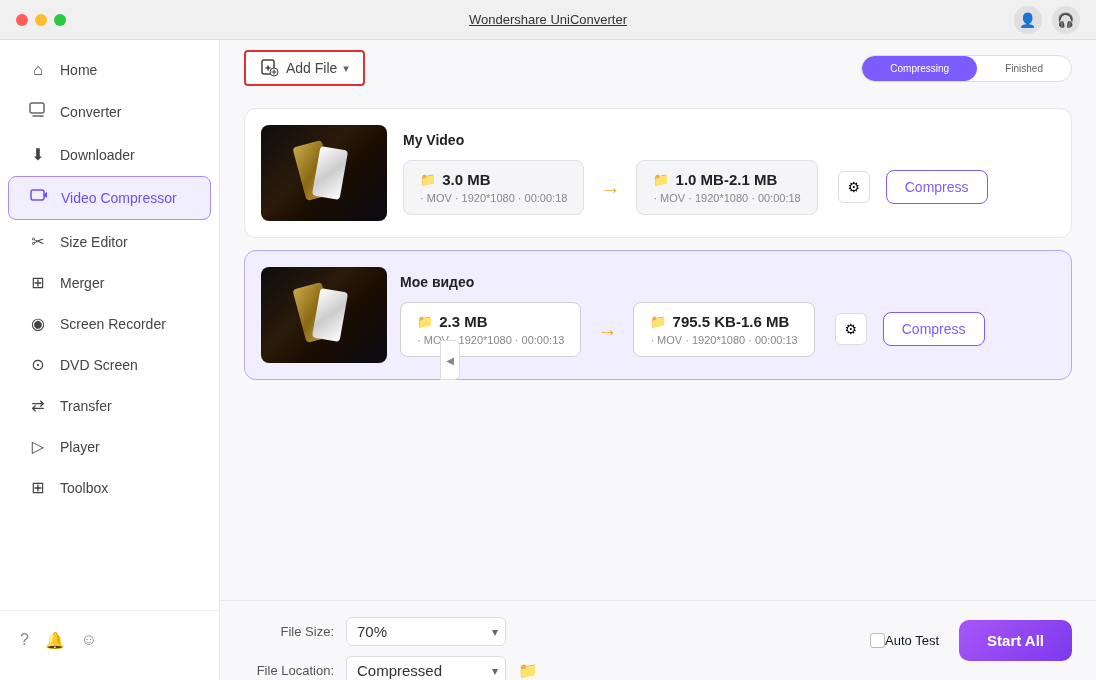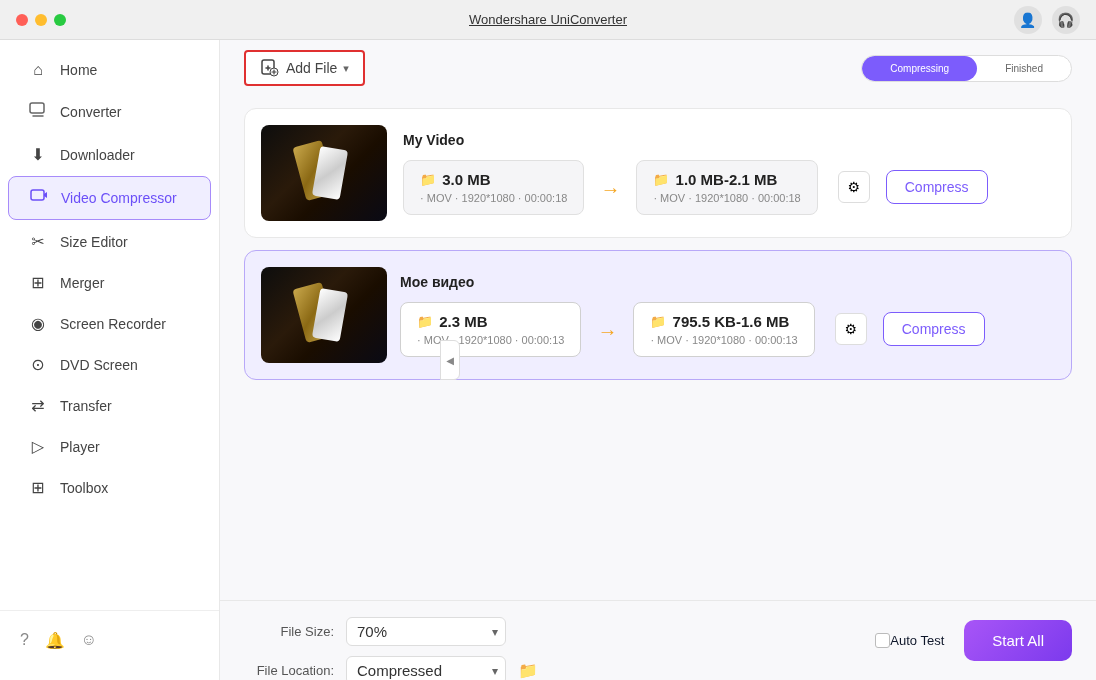--- a/index.html
+++ b/index.html
@@ -389,21 +389,21 @@
       background: white;
       cursor: pointer;
     }
     .start-all-btn {
       background: linear-gradient(135deg, #a855f7, #7c3aed);
       color: white;
       border: none;
       border-radius: 10px;
       padding: 12px 28px;
       font-size: 15px;
-      font-weight: 400;
+      font-weight: 700;
       cursor: pointer;
     }
 
     
     .collapse-btn {
       position: absolute;
       left: 220px;
       top: 50%;
       transform: translateY(-50%);
       width: 20px;

